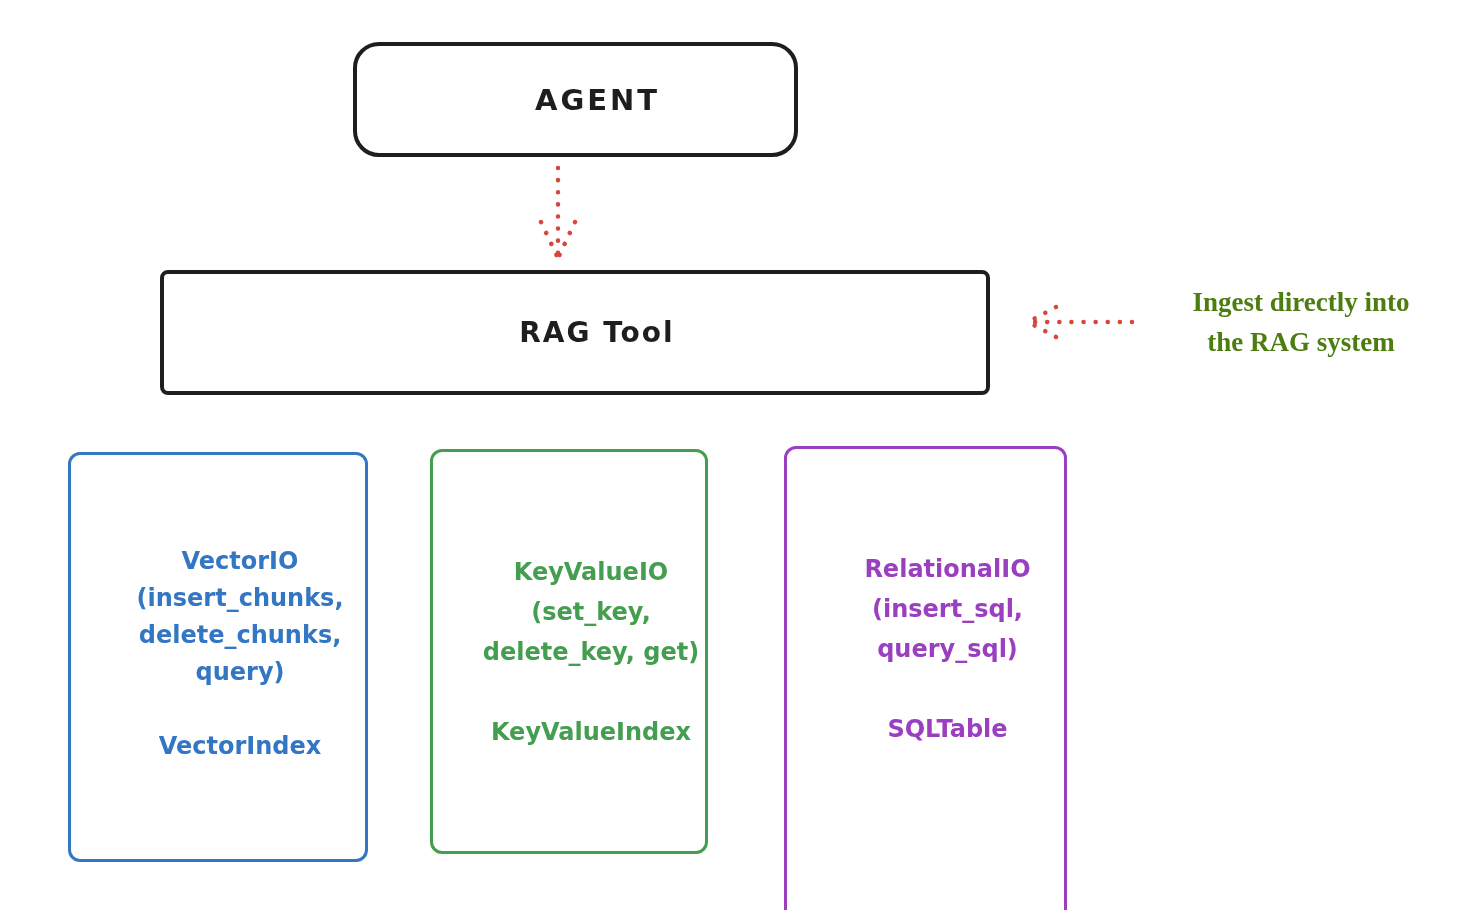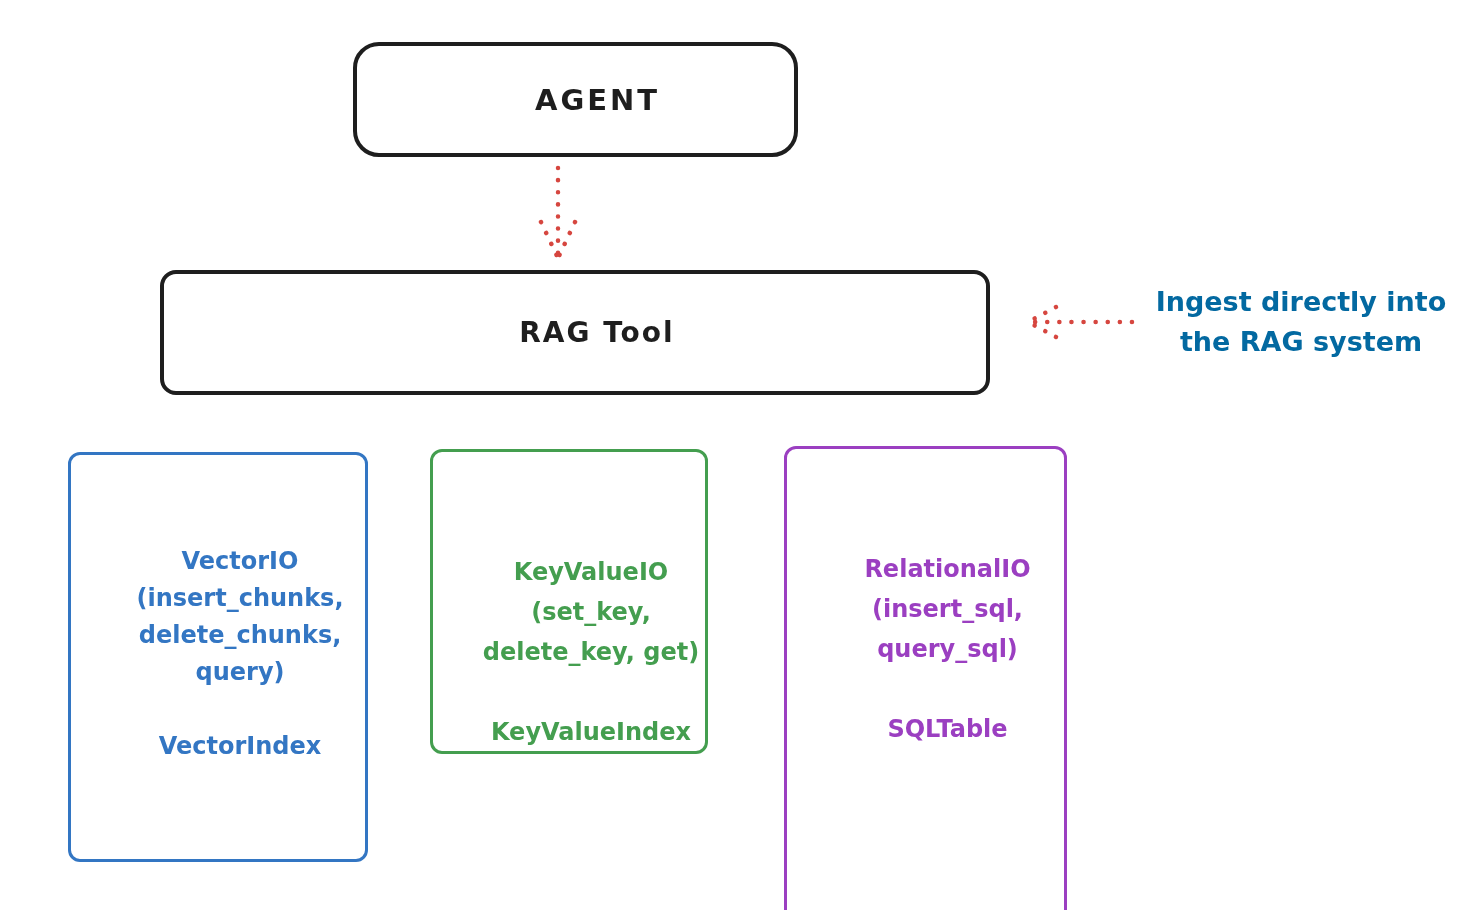--- a/index.html
+++ b/index.html
@@ -21,28 +21,28 @@
     padding-left:44px;
   }
   .node{
     border-width:4px;
     border-radius:26px;
     font-size:29px;
     font-weight:700;
     letter-spacing:3px;
   }
   #agent-box{left:353px;top:42px;width:445px;height:115px;}
-  #rag-box{left:160px;top:270px;width:830px;height:125px;border-radius:16px;letter-spacing:2px;font-size:28px;}
+  #rag-box{left:160px;top:270px;width:830px;height:125px;border-radius:8px;letter-spacing:2px;font-size:28px;}
   .storage{
     border-width:3.5px;
     border-radius:12px;
     align-items:flex-start;
   }
   #vector-box{left:68px;top:452px;width:300px;height:410px;}
-  #keyvalue-box{left:430px;top:449px;width:278px;height:305px;}
+  #keyvalue-box{left:430px;top:449px;width:278px;height:405px;}
   #relational-box{left:784px;top:446px;width:283px;height:476px;}
   .storage-text{
     width:100%;
     text-align:center;
     font-size:24px;
     font-weight:600;
     white-space:pre-line;
   }
   #vector-box .storage-text{margin-top:88px;line-height:37px;}
   #keyvalue-box .storage-text{margin-top:100px;line-height:40px;}
@@ -89,21 +89,21 @@
   </div>
 
   <span id="arrow-left" class="arrow" style="color: rgb(214, 70, 63);">
     <svg width="122" height="44" viewBox="0 0 122 44">
       <line class="dotted" x1="114" y1="22" x2="16" y2="22"></line>
       <line class="dotted" x1="38" y1="7" x2="12" y2="21"></line>
       <line class="dotted" x1="38" y1="37" x2="12" y2="23"></line>
     </svg>
   </span>
 
-  <div id="ingest-note" style="color: #0369a1;">Ingest directly into
+  <div id="ingest-note" style="color: #4d7c0f; font-family: Liberation Serif, serif;">Ingest directly into
 the RAG system</div>
 
   <div id="vector-box" class="box storage" style="border-color: rgb(51, 118, 195);">
     <div class="storage-text" style="color: rgb(51, 118, 195);">VectorIO
 (insert_chunks,
 delete_chunks,
 query)
 
 VectorIndex</div>
   </div>

